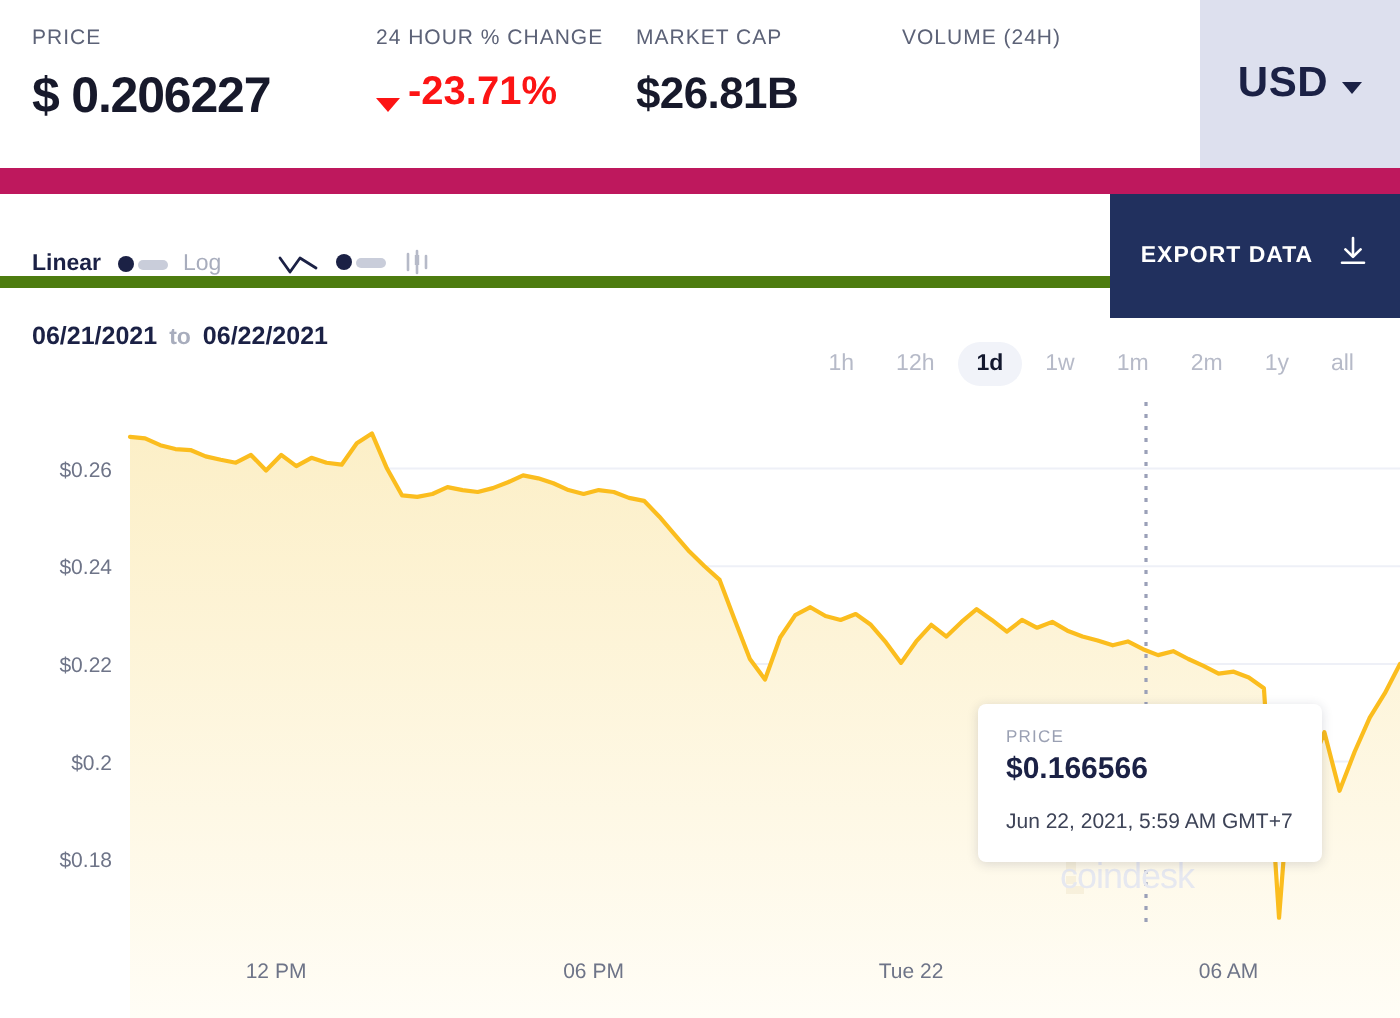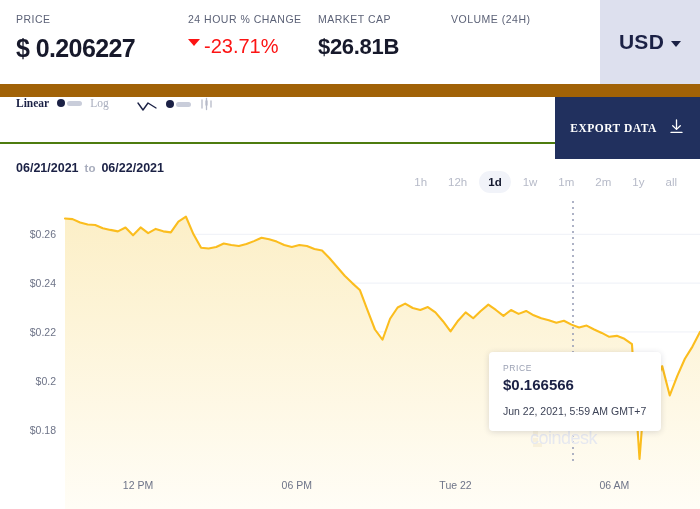--- a/index.html
+++ b/index.html
@@ -2,21 +2,21 @@
 <html><head>
 <meta charset="utf-8">
 <style>
   * { box-sizing: border-box; margin: 0; padding: 0; }
   html, body {
     width: 700px; height: 509px;
     font-family: "Liberation Sans", sans-serif;
     background: #f4f6fa;
     overflow: hidden;
   }
-  #app { position: relative; width: 700px; height: 509px; background: #a16207; }
+  #app { position: relative; width: 700px; height: 509px; background: #be185d; }
 
   
   .header {
     position: absolute; left: 0; top: 0; width: 700px; height: 84px;
     background: #ffffff; display: flex; align-items: stretch;
   }
   .stats { flex: 1; display: flex; align-items: flex-start; padding: 13px 0 0 16px; }
   .stat { display: flex; flex-direction: column; }
   .stat-price { width: 172px; }
   .stat-change { width: 130px; }
@@ -25,22 +25,22 @@
   .stat-label {
     font-size: 10.5px; letter-spacing: 0.5px; color: #5c6277;
     font-weight: 400; white-space: nowrap; margin-bottom: 11px;
   }
   .stat-value {
     font-size: 22px; font-weight: 700; color: #17192b;
     letter-spacing: -0.3px; white-space: nowrap; line-height: 1;
   }
   .stat-price .stat-value { font-size: 25px; letter-spacing: -0.6px; }
   .change-value {
-    font-size: 20px; font-weight: 400; color: #fc1414;
-    display: flex; align-items: flex-start; gap: 4px; line-height: 1;
+    font-size: 20px; font-weight: 700; color: #fc1414;
+    display: flex; align-items: flex-end; gap: 4px; line-height: 1;
   }
   .tri-down {
     width: 0; height: 0;
     border-left: 6px solid transparent;
     border-right: 6px solid transparent;
     border-top: 7px solid #fc1414;
     margin-top: 3px;
   }
   .currency-box {
     width: 100px; background: #dde0ee;
@@ -60,22 +60,22 @@
 
   
   .panel {
     position: absolute; left: 0; top: 97px; width: 700px; height: 412px;
     background: #ffffff;
   }
 
   
   .toolbar {
     position: relative; height: 47px;
-    border-bottom: 2px solid #4d7c0f;
-    display: flex; align-items: flex-start; padding: 0 0 0 16px; font-family: Liberation Serif, serif;
+    border-bottom: 6px solid #4d7c0f;
+    display: flex; align-items: flex-end; padding: 0 0 0 16px;
   }
   .scale-group { display: flex; align-items: center; gap: 8px; }
   .scale-lbl { font-size: 11.5px; font-weight: 700; color: #1b2145; }
   .scale-lbl.off { font-weight: 400; color: #a8adbd; }
   .switch { position: relative; width: 25px; height: 8px; cursor: pointer; }
   .switch .track {
     position: absolute; right: 0; top: 2px; width: 15px; height: 5px;
     background: #c9cdda; border-radius: 3px;
   }
   .switch .knob {

